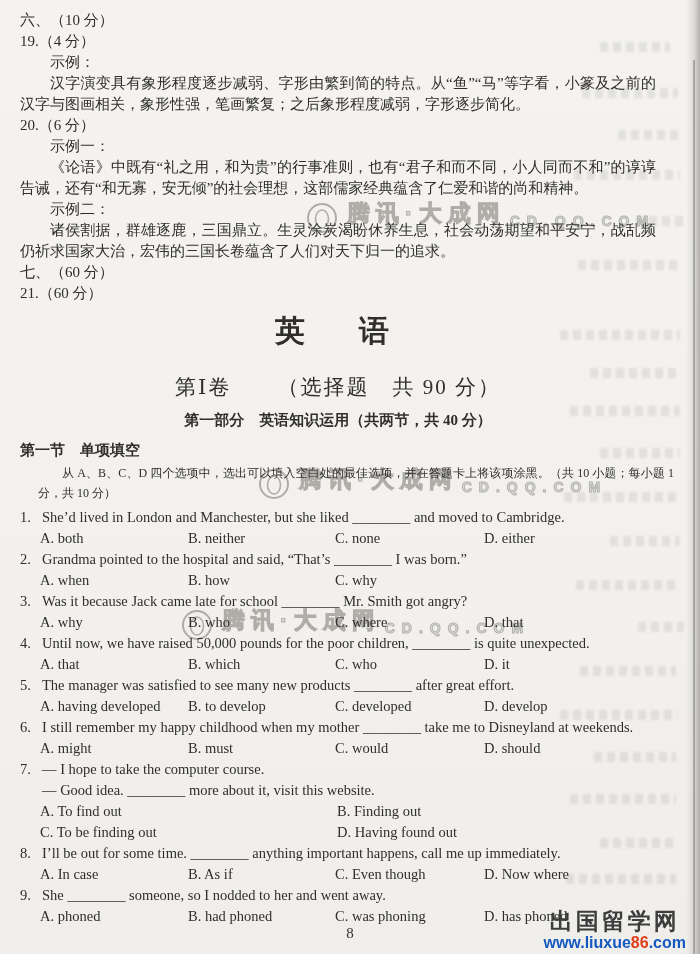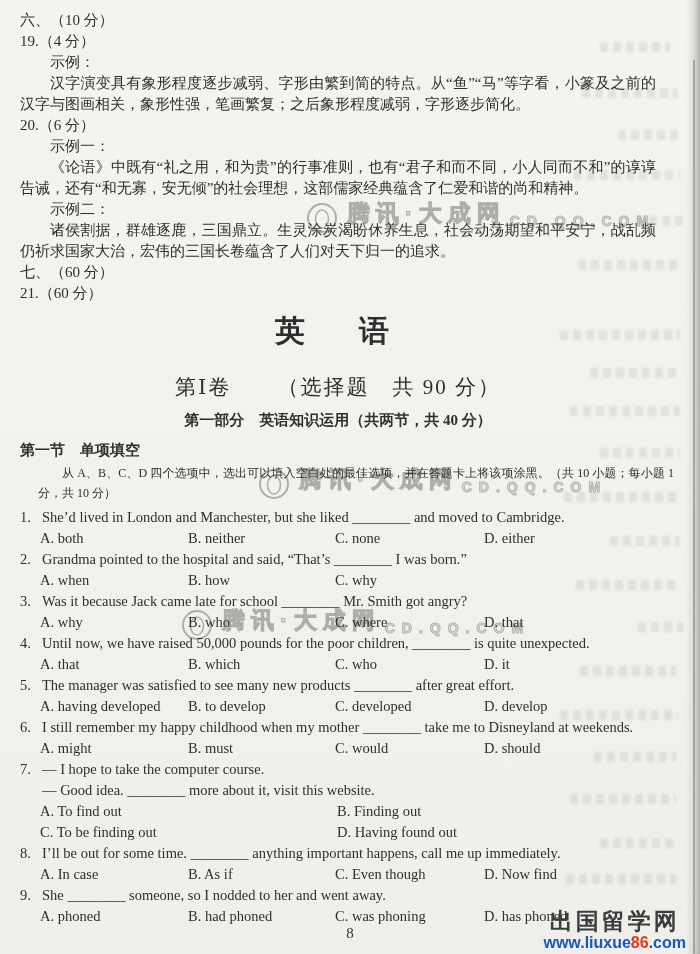--- a/index.html
+++ b/index.html
@@ -239,21 +239,21 @@
 
       <div>
         <div class="q-line">
           <span class="q-num">8.</span>
           <span class="q-text">I’ll be out for some time. ________ anything important happens, call me up immediately.</span>
         </div>
         <div class="opts opts-4">
           <span>A. In case</span>
           <span>B. As if</span>
           <span>C. Even though</span>
-          <span>D. Now find</span>
+          <span>D. Now where</span>
         </div>
       </div>
 
       <div>
         <div class="q-line">
           <span class="q-num">9.</span>
           <span class="q-text">She ________ someone, so I nodded to her and went away.</span>
         </div>
         <div class="opts opts-4">
           <span>A. phoned</span>

